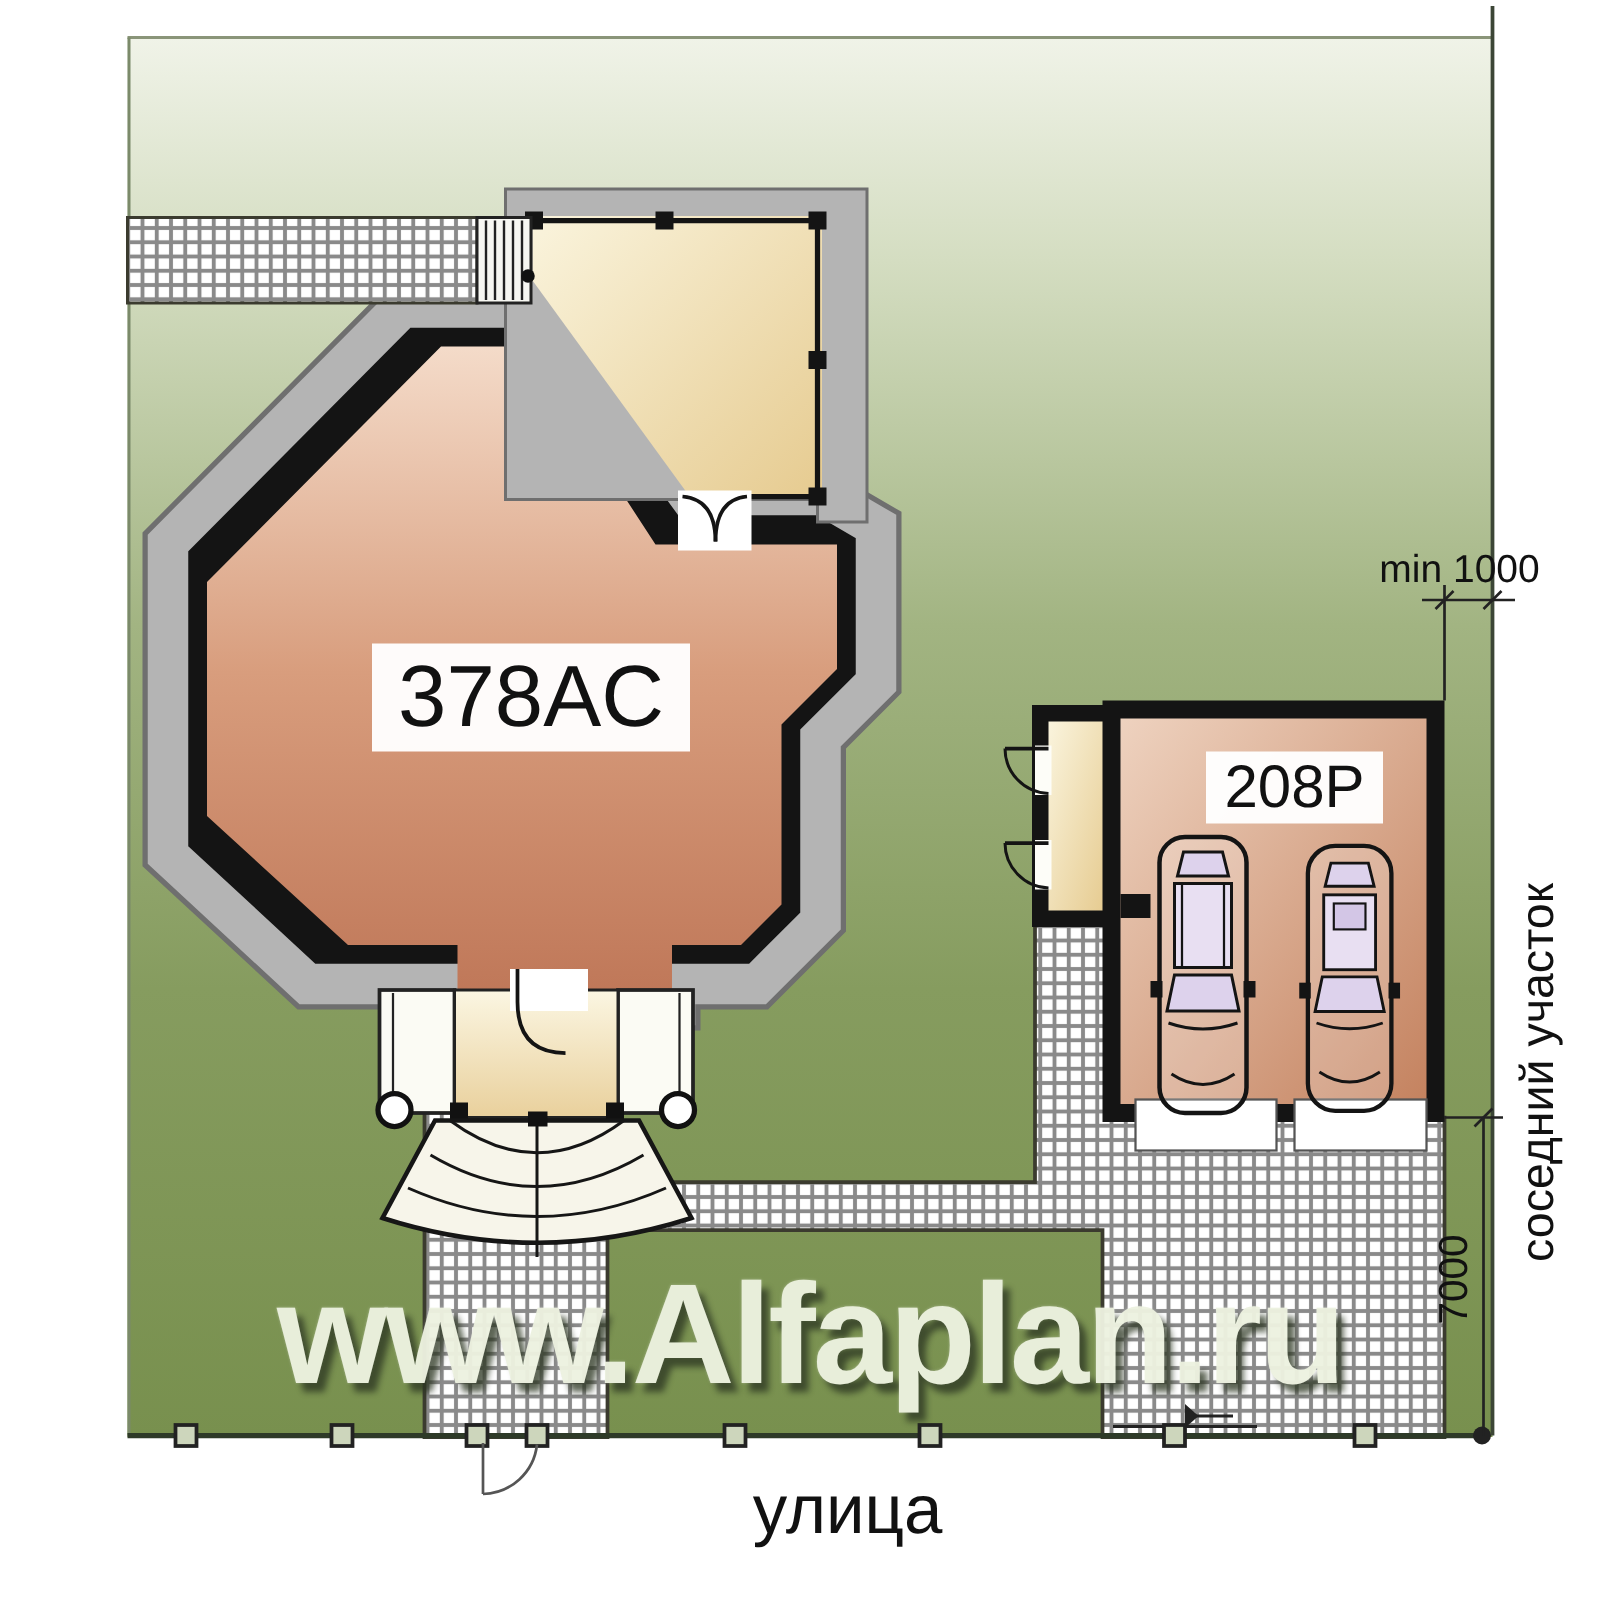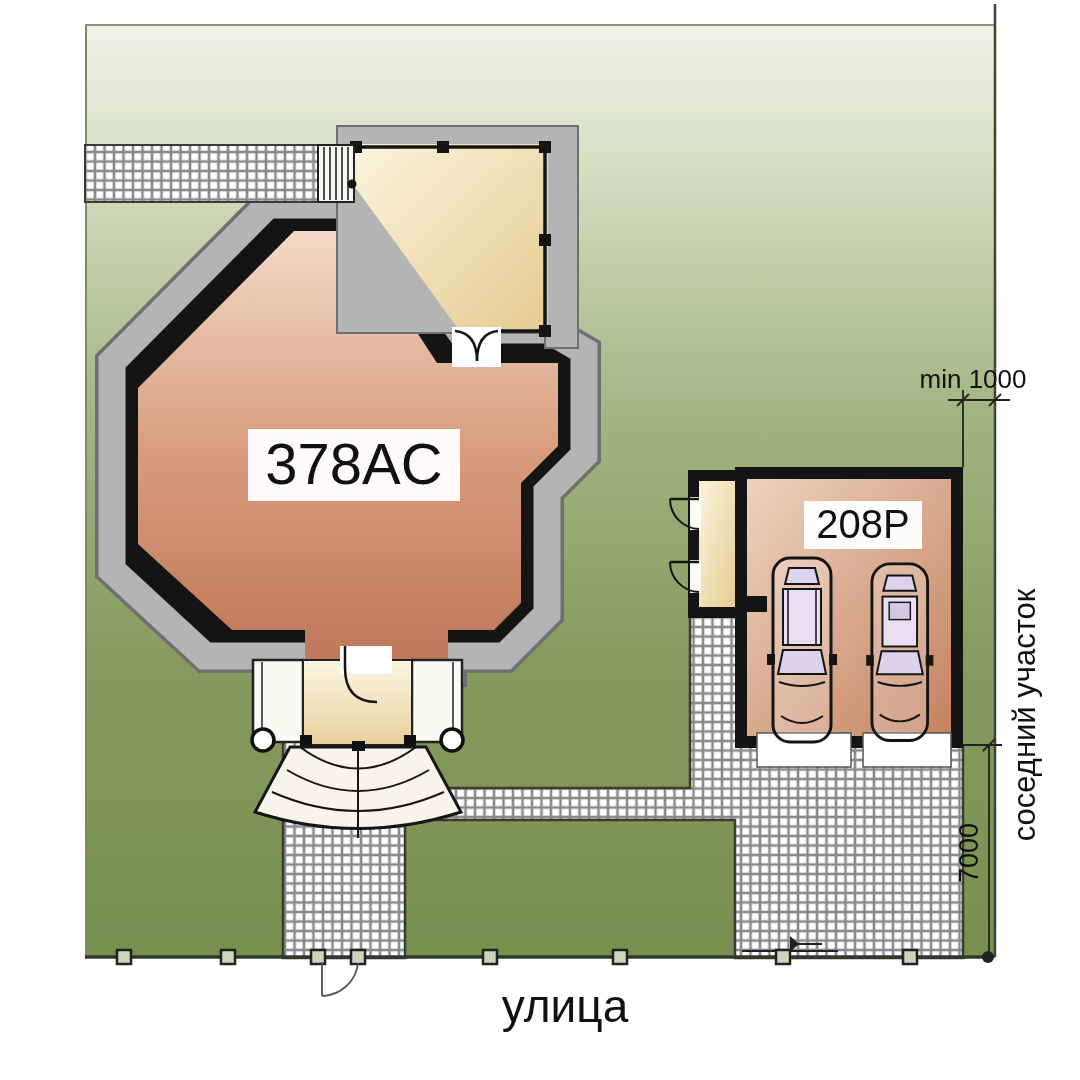--- a/index.html
+++ b/index.html
@@ -226,14 +226,15 @@
     <line x1="989" y1="745" x2="989" y2="957"></line>
     <line x1="963" y1="745" x2="1002" y2="745"></line>
     <line x1="983" y1="751" x2="995" y2="739"></line>
   </g>
   <text x="978" y="853" font-size="27" text-anchor="middle" transform="rotate(-90 978 853)">7000</text>
 
   <text x="1035" y="715" font-size="31" text-anchor="middle" transform="rotate(-90 1035 715)">соседний участок</text>
   <text x="565" y="1022" font-size="46" text-anchor="middle">улица</text>
 </svg>
 
+<div class="watermark">www.Alfaplan.ru</div>
 
 </div>
 
 </body></html>

